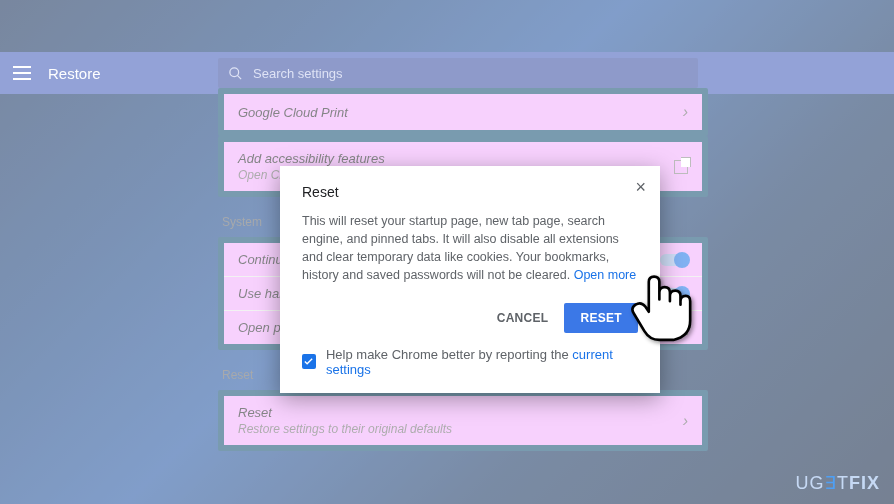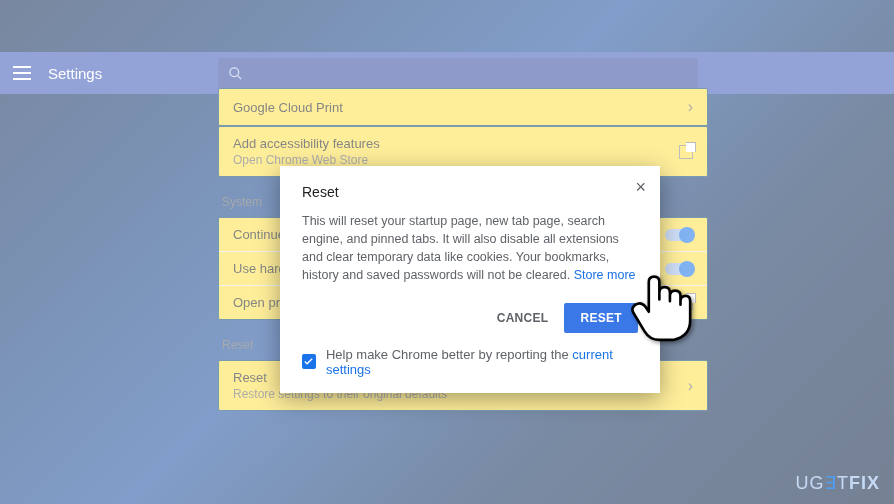--- a/index.html
+++ b/index.html
@@ -9,21 +9,21 @@
   .topbar { position:absolute; left:0; top:52px; width:100%; height:42px; background:#3b57b7; display:flex; align-items:center; color:#fff; }
   .menu-btn { width:28px; height:28px; margin-left:8px; display:flex; flex-direction:column; justify-content:center; gap:4px; cursor:pointer; }
   .menu-btn span { display:block; height:2px; background:#fff; width:18px; margin:0 auto; }
   .topbar .title { margin-left:12px; font-size:15px; }
   .searchbox { position:absolute; left:218px; top:6px; height:30px; width:480px; background:#32489e; border-radius:2px; display:flex; align-items:center; color:#c5cdee; }
   .searchbox svg { margin:0 10px; }
   .searchbox input { background:transparent; border:none; outline:none; color:#c5cdee; font-size:13px; width:380px; }
   .searchbox input::placeholder { color:#c5cdee; }
 
   .content { position:absolute; left:218px; top:94px; width:490px; }
-  .card { background:#fde047; border:1px solid #0c4a6e; border-radius:2px; }
+  .card { background:#f0abfc; border:6px solid #0c4a6e; border-radius:2px;font-style:italic; }
   .row { padding:9px 14px; display:flex; align-items:center; justify-content:space-between; font-size:13px; color:#202124; position:relative; }
   .row + .row { border-top:1px solid #e8e8e8; }
   .row .sub { color:#6a6a6a; font-size:12px; display:block; margin-top:2px; }
   .section-label { font-size:12px; color:#5f6368; margin:18px 0 8px 4px; }
   .chev { color:#6a6a6a; font-size:16px; }
   .ext-icon { width:14px; height:14px; border:1.5px solid #888; position:relative; }
   .ext-icon::after { content:""; position:absolute; width:9px; height:9px; border-top:1.5px solid #888; border-right:1.5px solid #888; top:-4px; right:-4px; background:#fff;}
   .toggle { width:28px; height:12px; background:#a7c1ee; border-radius:7px; position:relative; }
   .toggle::after { content:""; position:absolute; right:-2px; top:-2px; width:16px; height:16px; background:#1a73e8; border-radius:50%; }
 
@@ -49,26 +49,27 @@
 </style>
 </head>
 <body>
 
 <div class="topbar">
   <div class="menu-btn">
       <span></span>
       <span></span>
       <span></span>
     </div>
-  <div class="title">Settings</div>
+  <div class="title">Restore</div>
   <div class="searchbox">
     <svg width="15" height="15" viewBox="0 0 24 24" fill="none" stroke="#c5cdee" stroke-width="2">
         <circle cx="10" cy="10" r="7"></circle>
         <line x1="21" y1="21" x2="15" y2="15"></line>
       </svg>
+    <input placeholder="Search settings" style="">
   </div>
 </div>
 
 <div class="content">
   <div class="card" style="margin-top:-6px;">
     <div class="row">
       <span>Google Cloud Print</span>
       <span class="chev">›</span>
     </div>
   </div>
@@ -110,21 +111,21 @@
     </div>
   </div>
 </div>
 
 <div class="overlay"></div>
 
 <div class="modal">
   <span class="close">×</span>
   <h3>Reset</h3>
   <p>
-    <span>This will reset your startup page, new tab page, search engine, and pinned tabs. It will also disable all extensions and clear temporary data like cookies. Your bookmarks, history and saved passwords will not be cleared. </span><a href="#">Store more</a>
+    <span>This will reset your startup page, new tab page, search engine, and pinned tabs. It will also disable all extensions and clear temporary data like cookies. Your bookmarks, history and saved passwords will not be cleared. </span><a href="#">Open more</a>
   </p>
   <div class="actions">
     <button class="btn-cancel">CANCEL</button>
     <button class="btn-reset">RESET</button>
   </div>
   <div class="help-row">
     <span class="cbox">
       <svg width="11" height="11" viewBox="0 0 24 24" fill="none" stroke-width="3">
           <polyline points="4,12 9,17 20,6"></polyline>
         </svg>

